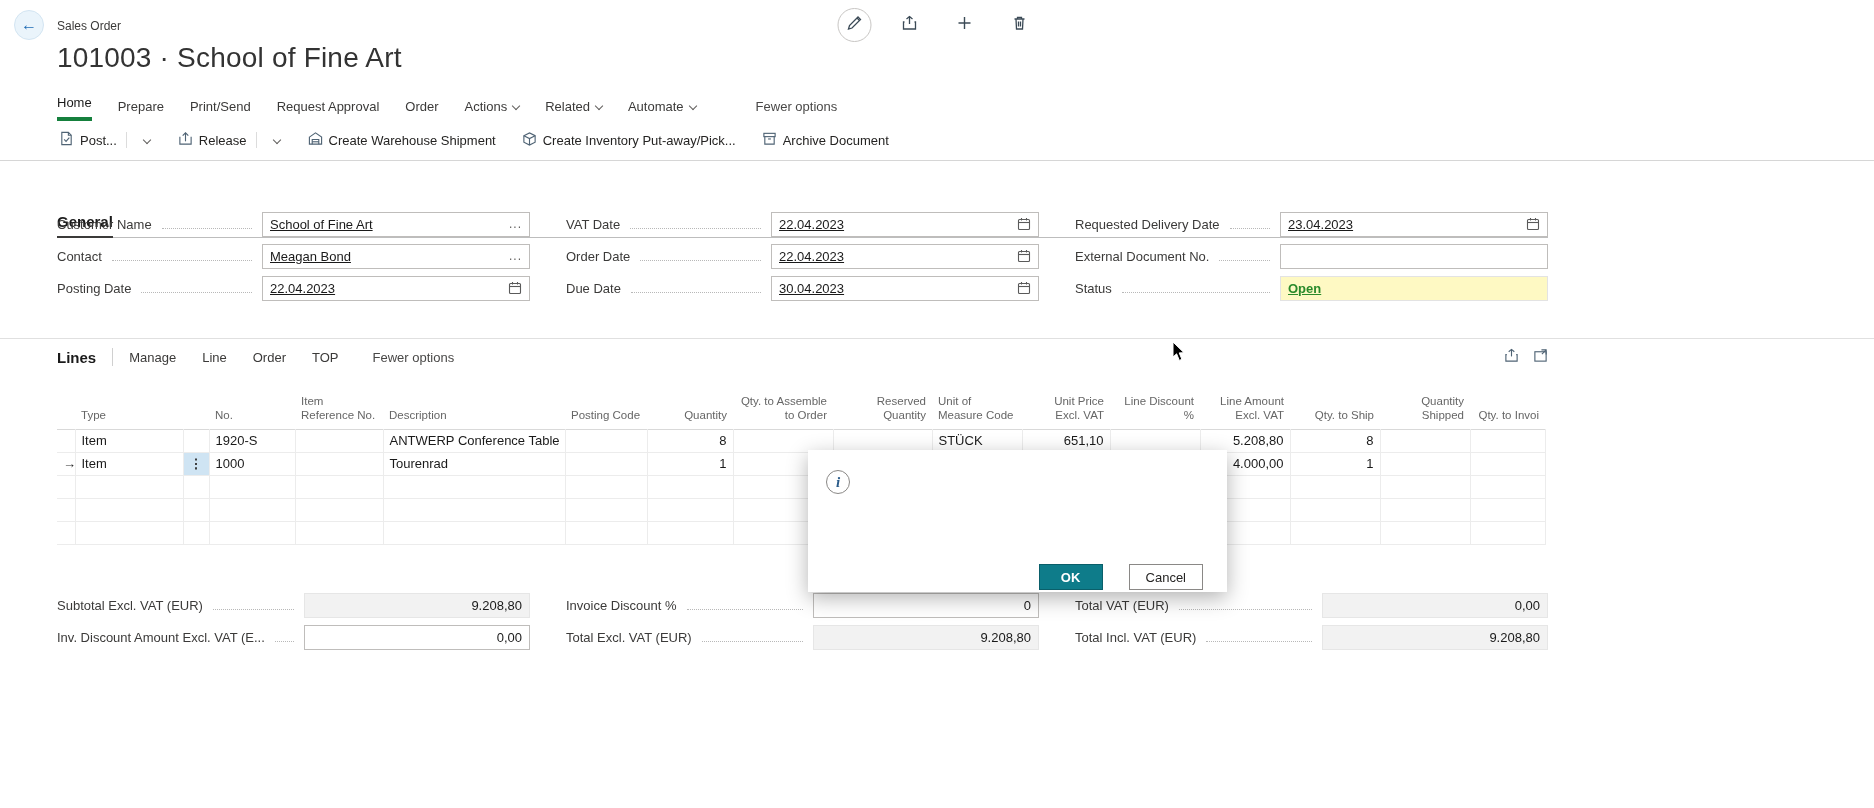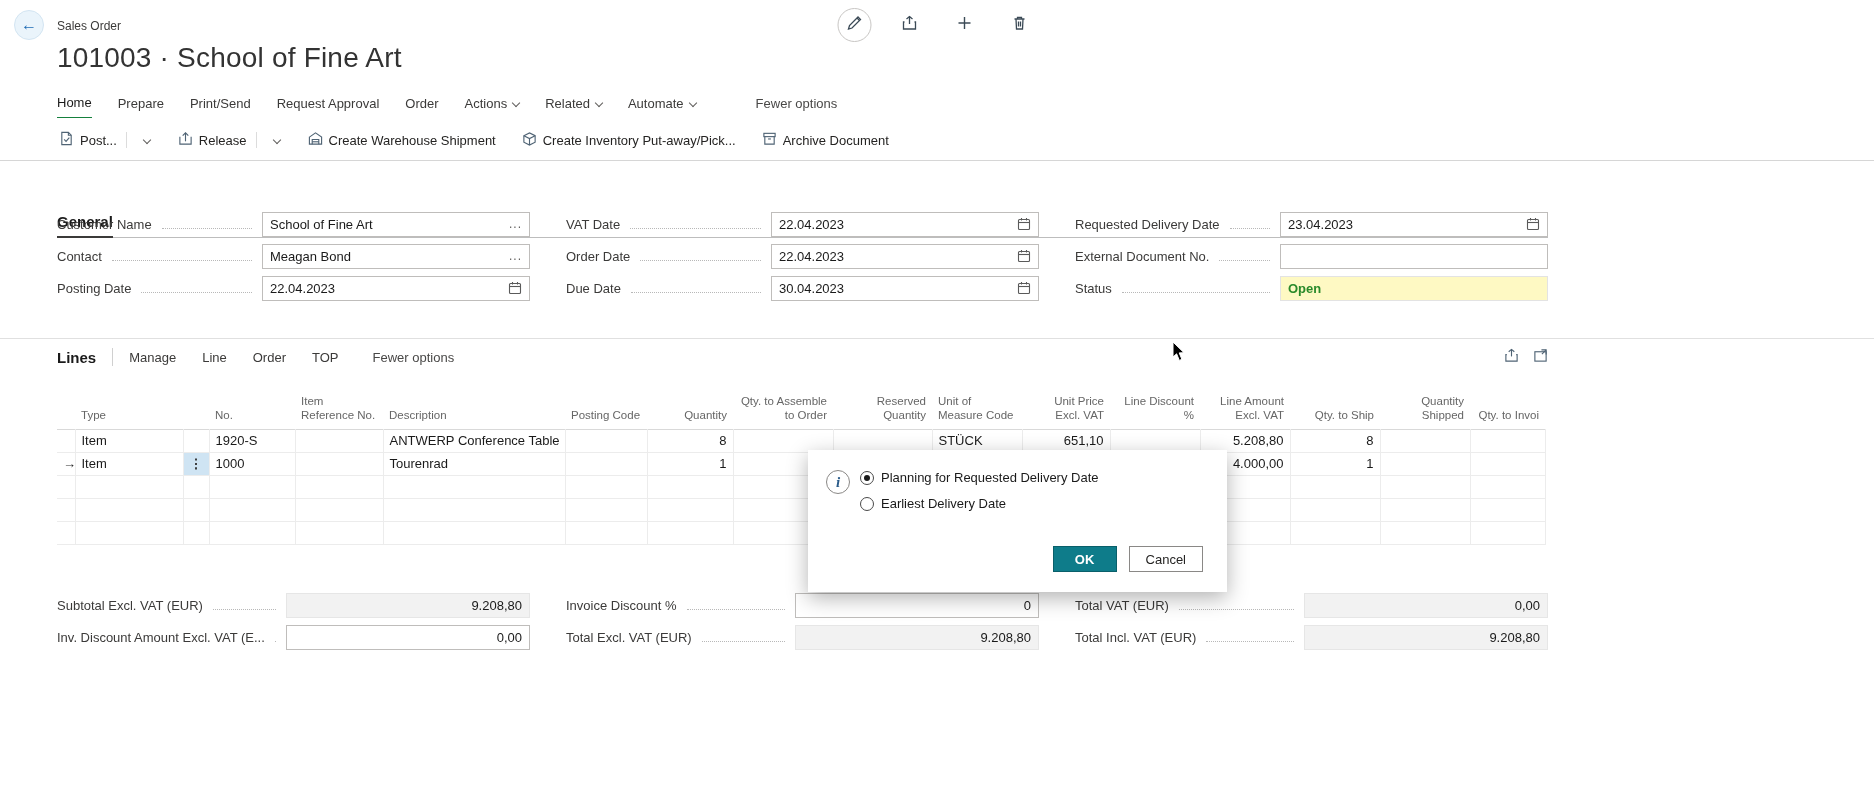--- a/index.html
+++ b/index.html
@@ -14,21 +14,21 @@
   .caption { position:absolute; left:57px; top:19px; font-size:12px; color:#3b3a39; }
   .top-toolbar { position:absolute; left:50%; transform:translateX(-50%); top:8px; display:flex; gap:21px; }
   .tool-btn { width:34px; height:34px; display:flex; align-items:center; justify-content:center; cursor:pointer; border-radius:50%; }
   .tool-btn.circled { border:1px solid #c8c6c4; }
   .tool-btn svg { stroke:#3b4a56; }
   .page-title { position:absolute; left:57px; top:42px; font-size:28px; font-weight:400; color:#333; letter-spacing:.2px; }
 
   
   .menu-row { position:absolute; left:57px; top:95px; display:flex; align-items:flex-end; gap:26px; font-size:13px; color:#3b3a39; }
   .menu-tab { padding-bottom:7px; cursor:pointer; white-space:nowrap; }
-  .menu-tab.active { color:#1a1a1a; border-bottom:1px solid #15803d; }
+  .menu-tab.active { color:#1a1a1a; border-bottom:4px solid #15803d; }
   .chev { display:inline-block; width:6px; height:6px; border-right:1.3px solid #605e5c;
     border-bottom:1.3px solid #605e5c; transform:rotate(45deg); margin-left:6px; margin-bottom:2px; }
   .fewer { margin-left:34px; color:#494847; }
 
   
   .action-bar { position:absolute; left:57px; top:126px; display:flex; align-items:center; height:28px; font-size:13px; color:#252423; }
   .abtn { display:flex; align-items:center; gap:6px; cursor:pointer; white-space:nowrap; padding:4px 2px; }
   .abtn svg { stroke:#4f6374; }
   .split-sep { width:1px; height:16px; background:#dcdcdc; margin:0 7px; }
   .abar-gap { width:22px; }
@@ -42,21 +42,21 @@
   .section-title { font-size:15px; font-weight:bold; color:#1a1a1a; border-bottom:2px solid #3b3a39; padding-bottom:6px; margin-bottom:-9px; }
   .show-more { font-size:12px; color:#5a5a5a; cursor:pointer; }
 
   .fields-grid { position:absolute; left:57px; top:208px; width:1491px; display:grid;
     grid-template-columns: 1fr 1fr 1fr; column-gap:36px; row-gap:0; }
   .field { display:flex; align-items:center; height:32px; }
   .field-label { font-size:13px; color:#3b3a39; white-space:nowrap; padding-right:8px; }
   .leader { flex:1; border-bottom:1px dotted #b8b8b8; height:1px; margin:0 10px 0 2px; align-self:center; transform:translateY(4px); }
   .finput { width:268px; height:25px; border:1px solid #bfbdbb; background:#fff; display:flex; align-items:center;
     padding:0 7px; font-size:13px; color:#1a1a1a; }
-  .finput .val { flex:1; overflow:hidden; white-space:nowrap; }
+  .finput .val { flex:1; overflow:hidden; white-space:nowrap;text-decoration:underline; }
   .assist { color:#605e5c; cursor:pointer; font-size:12px; letter-spacing:1px; padding-left:6px; }
   .cal { cursor:pointer; display:flex; }
   .cal svg { stroke:#5a5a5a; }
   .finput.readonly { background:#fef9c3; border-color:#e3e3e3; }
   .status-val { color:#2a8a2a; font-weight:bold; }
 
   
   .lines-divider { top:338px; left:0; width:1874px; background:#e0e0e0; }
   .lines-head { position:absolute; left:57px; top:348px; width:1491px; display:flex; align-items:center; font-size:13px; color:#3b3a39; }
   .lines-title { font-size:15px; font-weight:bold; color:#1a1a1a; margin-right:16px; }
@@ -71,36 +71,36 @@
     padding:2px 6px 6px 6px; line-height:1.25; }
   table.grid th.r, table.grid td.r { text-align:right; }
   table.grid td { height:23px; border:1px solid #ececec; font-size:13px; padding:0 6px; white-space:nowrap; overflow:hidden; background:#fff; }
   table.grid tr.body-row:first-child td { border-top:1px solid #d9d9d9; }
   td.cell-indicator { border-left:none !important; color:#2b2b2b; text-align:center; padding:0 1px; }
   td.cell-menu { text-align:center; padding:0; }
   td.cell-menu.has-menu { background:#cfe4f3; color:#333; cursor:pointer; font-weight:bold; }
 
   
   .totals-grid { position:absolute; left:57px; top:589px; width:1491px; display:grid; grid-template-columns:1fr 1fr 1fr; column-gap:36px; }
-  .tot-box { width:244px; height:25px; display:flex; align-items:center; justify-content:flex-end; padding:0 7px; font-size:13px; }
+  .tot-box { width:226px; height:25px; display:flex; align-items:center; justify-content:flex-end; padding:0 7px; font-size:13px; }
   .tot-box.readonly { background:#f2f2f2; border:1px solid #e6e6e6; }
   .tot-box.edit { background:#fff; border:1px solid #bfbdbb; }
 
   
   .dialog { position:absolute; left:808px; top:450px; width:419px; height:142px; background:#fff;
     box-shadow:0 6px 20px rgba(0,0,0,.3); z-index:50; }
   .dlg-body { display:flex; padding:20px 0 0 18px; }
   .info-icon { width:24px; height:24px; border-radius:50%; border:1.5px solid #8a8886; color:#2b5c8a;
     font-family:"Liberation Serif", serif; font-style:italic; font-weight:bold; font-size:15px;
     display:flex; align-items:center; justify-content:center; flex:0 0 auto; margin-right:10px; }
   .radio-row { display:flex; align-items:center; margin-bottom:11px; cursor:pointer; }
   .radio { width:14px; height:14px; border-radius:50%; border:1px solid #4a4a4a; margin-right:7px; position:relative; flex:0 0 auto; background:#fff; }
   .radio.sel::after { content:""; position:absolute; left:3px; top:3px; width:6px; height:6px; border-radius:50%; background:#1a1a1a; }
   .radio-label { font-size:13px; color:#1a1a1a; }
-  .dlg-buttons { position:absolute; right:24px; bottom:20px; display:flex; gap:12px; }
+  .dlg-buttons { position:absolute; right:24px; bottom:2px; display:flex; gap:26px; }
   .btn { height:26px; font-size:13px; padding:0 16px; cursor:pointer; display:flex; align-items:center; justify-content:center; }
   .btn-primary { background:#0e7c8a; border:1px solid #0a5f6a; color:#fff; font-weight:bold; min-width:64px; }
   .btn-secondary { background:#fff; border:1px solid #8a8886; color:#252423; min-width:70px; }
 
   .cursor { position:absolute; left:1172px; top:342px; z-index:99; pointer-events:none; }
 </style>
 </head>
 <body>
 
 <div class="page">
@@ -554,30 +554,20 @@
         <span class="field-label">Total Incl. VAT (EUR)</span>
         <span class="leader"></span>
         <span class="tot-box readonly">9.208,80</span>
       </div>
     </div>
   </div>
 
   <div class="dialog">
     <div class="dlg-body">
       <span class="info-icon">i</span>
-      <div class="dlg-options">
-        <div class="radio-row">
-          <span class="radio sel"></span>
-          <span class="radio-label">Planning for Requested Delivery Date</span>
-        </div>
-        <div class="radio-row">
-          <span class="radio"></span>
-          <span class="radio-label">Earliest Delivery Date</span>
-        </div>
-      </div>
     </div>
     <div class="dlg-buttons">
       <div class="btn btn-primary">OK</div>
       <div class="btn btn-secondary">Cancel</div>
     </div>
   </div>
 
   <div class="cursor">
     <svg width="18" height="20" viewBox="0 0 18 20">
       <path d="M1 0 L1 15 L4.6 11.8 L7.3 18.4 L9.9 17.3 L7.2 10.9 L12 10.7 Z" fill="#000" stroke="#fff" stroke-width="1"></path>

